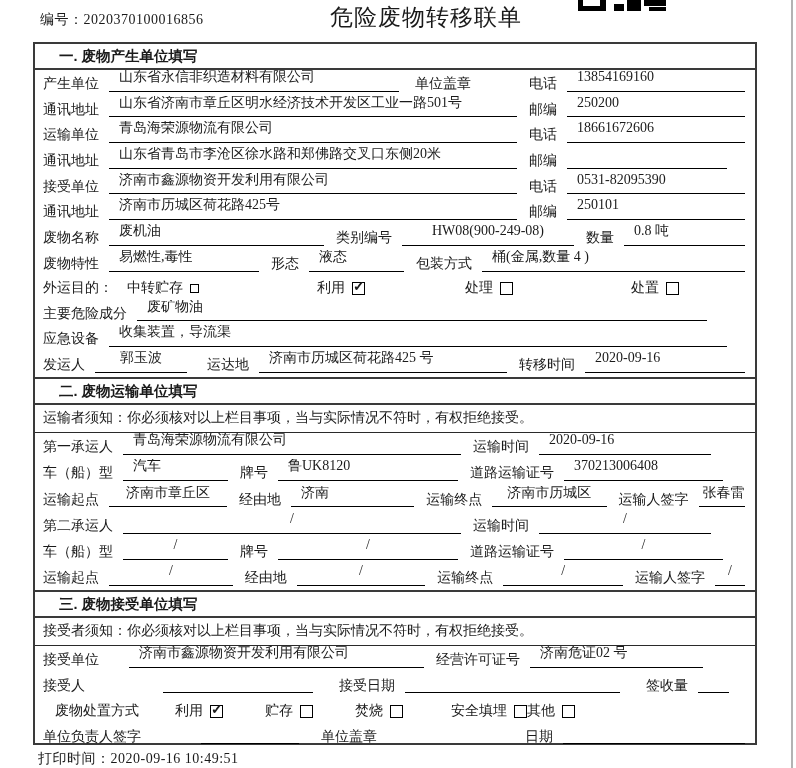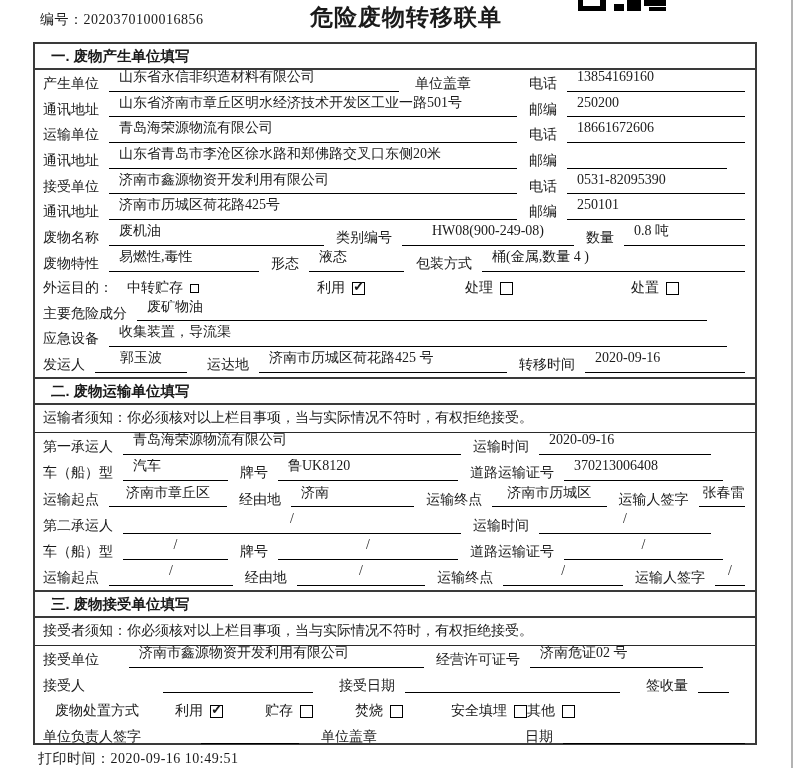--- a/index.html
+++ b/index.html
@@ -7,36 +7,36 @@
   #page {
     position:relative; width:796px; height:768px; background:#fff;
     font-family:"Liberation Serif", serif; color:#1a1a1a; overflow:hidden;
   }
   
   #page-edge { position:absolute; left:791px; top:0; width:2px; height:768px; background:#b3b3b3; }
 
   
   #serial { position:absolute; left:40px; top:11px; font-size:14px; letter-spacing:.5px; }
   #doc-title {
-    position:absolute; left:310px; top:2px; font-size:23px; font-weight:bold;
+    position:absolute; left:330px; top:2px; font-size:23px; font-weight:normal;
     font-family:"Liberation Sans", sans-serif; letter-spacing:1px;
   }
   
   #qr { position:absolute; left:578px; top:0; width:92px; height:12px; }
   #qr div { position:absolute; background:#000; }
   .qr-w { background:#fff !important; }
 
   
   #form {
     position:absolute; left:33px; top:42px; width:724px; height:703px;
     border:2px solid #3a3a3a; display:flex; flex-direction:column; font-size:14px;
   }
   .sec-title {
     font-family:"Liberation Sans", sans-serif; font-weight:bold; font-size:14.5px;
-    padding:3px 6px 2px 16px; border-bottom:2px solid #3a3a3a; flex:0 0 auto;
+    padding:3px 6px 2px 24px; border-bottom:2px solid #3a3a3a; flex:0 0 auto;
   }
   .sec { display:flex; flex-direction:column; flex:1 1 auto; }
   .sec + .sec .sec-title { border-top:2px solid #3a3a3a; }
   .note-row {
     border-bottom:1.5px solid #2a2a2a; display:flex; align-items:center;
     padding:0 6px 0 8px; flex:0 0 28px; font-size:14px;
   }
   .rows { display:flex; flex-direction:column; flex:1 1 auto; }
   .row { display:flex; align-items:flex-end; padding:0 10px 4px 8px; flex:1 1 auto; }
   .lbl { white-space:nowrap; line-height:1.05; margin-right:10px; }

